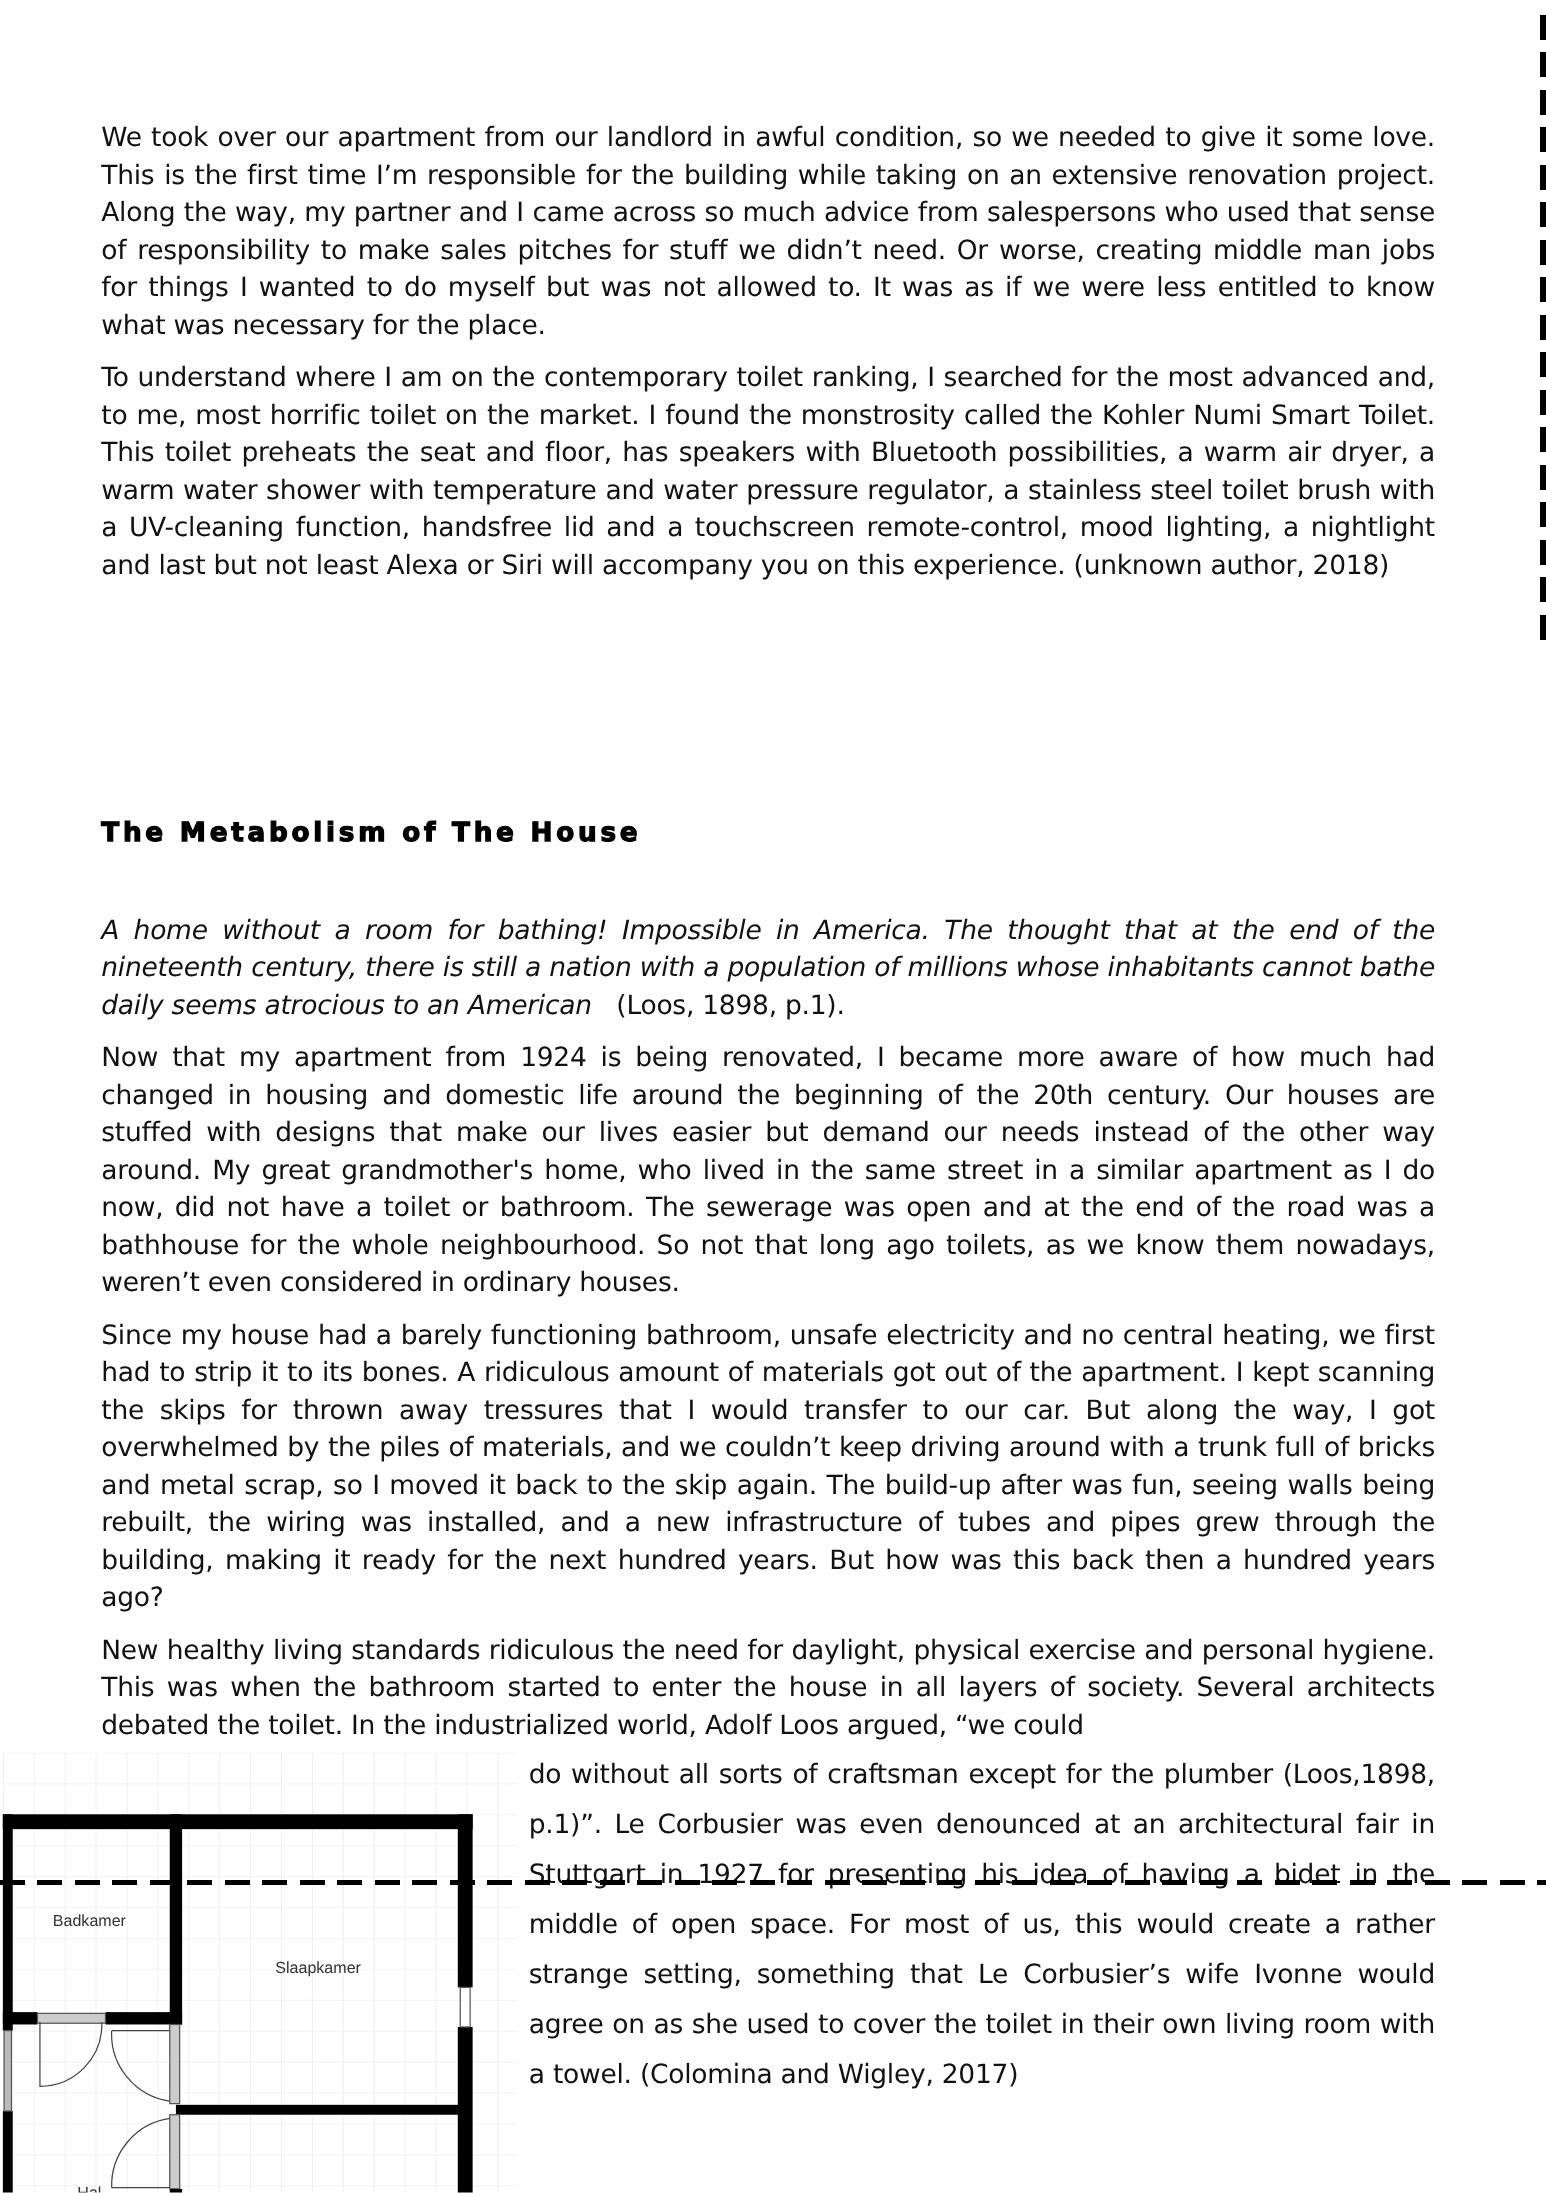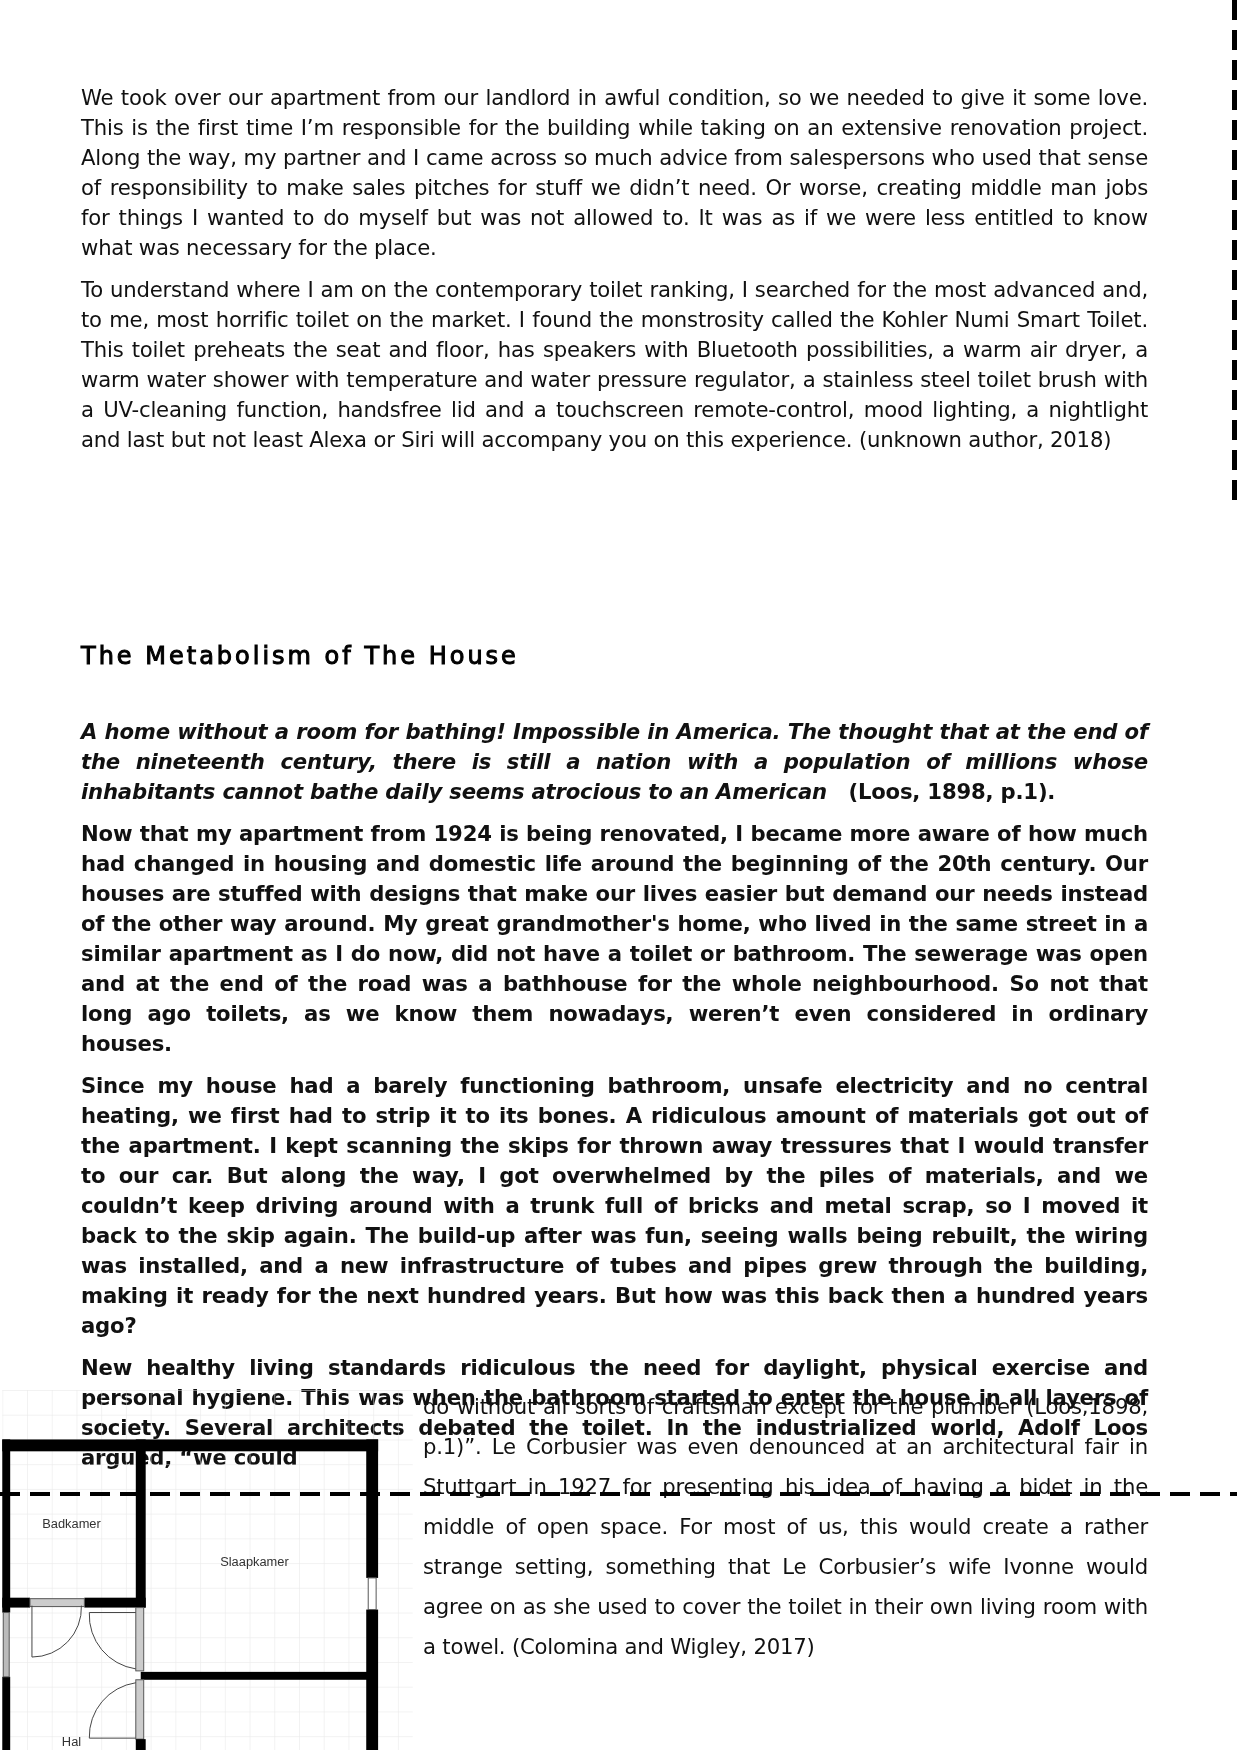--- a/index.html
+++ b/index.html
@@ -1,23 +1,23 @@
 <!DOCTYPE html>
 <html><head>
 <meta charset="utf-8">
 <style>
   html, body { margin: 0; padding: 0; background: #ffffff; }
   body { width: 1237px; height: 1754px; position: relative; overflow: hidden; font-family: "DejaVu Sans", sans-serif; color: #111; }
-  .page { position: absolute; left: 0; top: 0; width: 1237px; height: 1496px; }
+  .page { position: absolute; left: 0; top: 12px; width: 1237px; height: 1496px; }
   .text { position: absolute; left: 81px; width: 1067px; font-size: 21.2px; line-height: 30px; text-align: justify; letter-spacing: -0.2px; }
   .text p { margin: 0 0 12px 0; }
   .text p.tight { margin-bottom: 0; }
   #block1 { top: 83px; }
-  #heading { position: absolute; left: 81px; top: 642px; font-family: "DejaVu Sans", sans-serif; font-weight: 400; font-size: 24px; letter-spacing: 3px; color: #000; -webkit-text-stroke: 1px #000; }
-  #block2 { top: 717px; font-weight: bold; }
+  #heading { position: absolute; left: 81px; top: 642px; font-family: "DejaVu Sans", sans-serif; font-weight: 700; font-size: 21px; letter-spacing: 3px; color: #000; -webkit-text-stroke: 1px #000; }
+  #block2 { top: 717px; }
   .quote { font-style: italic; }
   #wrap-para { position: absolute; left: 423px; top: 1387px; width: 725px; font-size: 21.2px; line-height: 40px; text-align: justify; letter-spacing: -0.2px; }
   .right-dash { position: absolute; right: 0; top: 0; width: 5px; height: 500px;
     background: repeating-linear-gradient(to bottom, #000 0 20px, transparent 20px 30px); }
   .bottom-dash { position: absolute; left: 0; bottom: 0; width: 1237px; height: 4px;
     background: repeating-linear-gradient(to right, #000 0 20px, transparent 20px 30px); }
   .floorplan { position: absolute; left: 0; top: 1390px; width: 415px; height: 360px; }
 </style>
 </head>
 <body>

